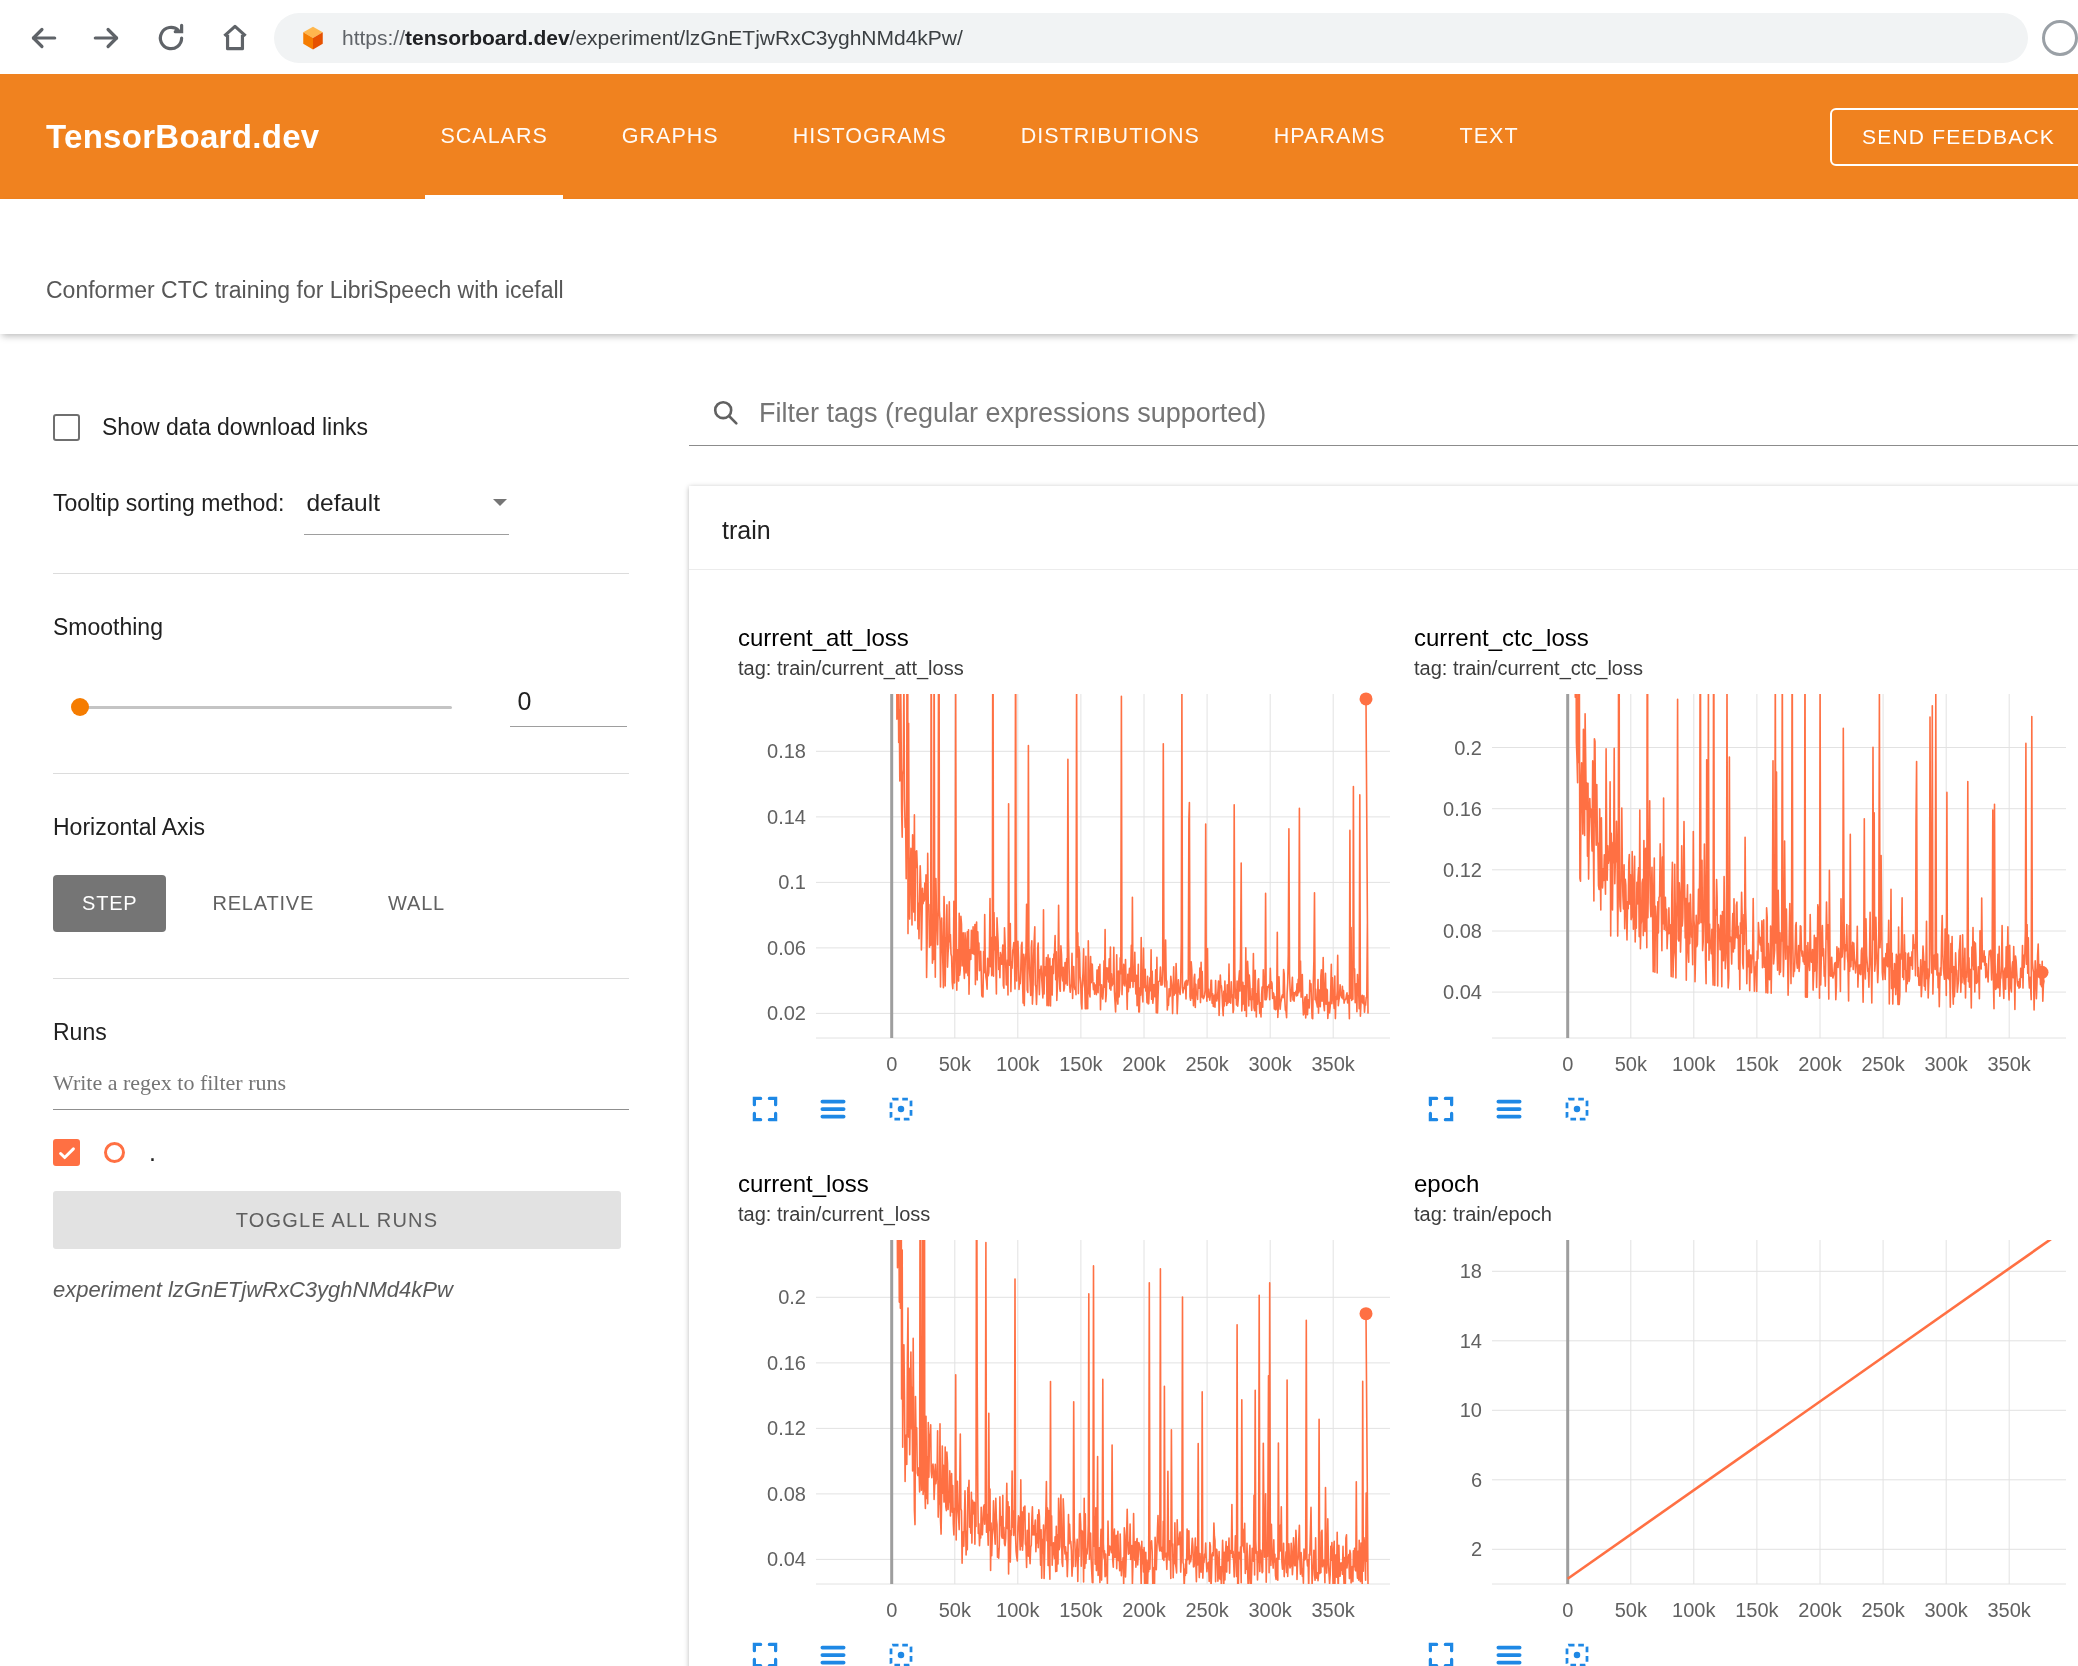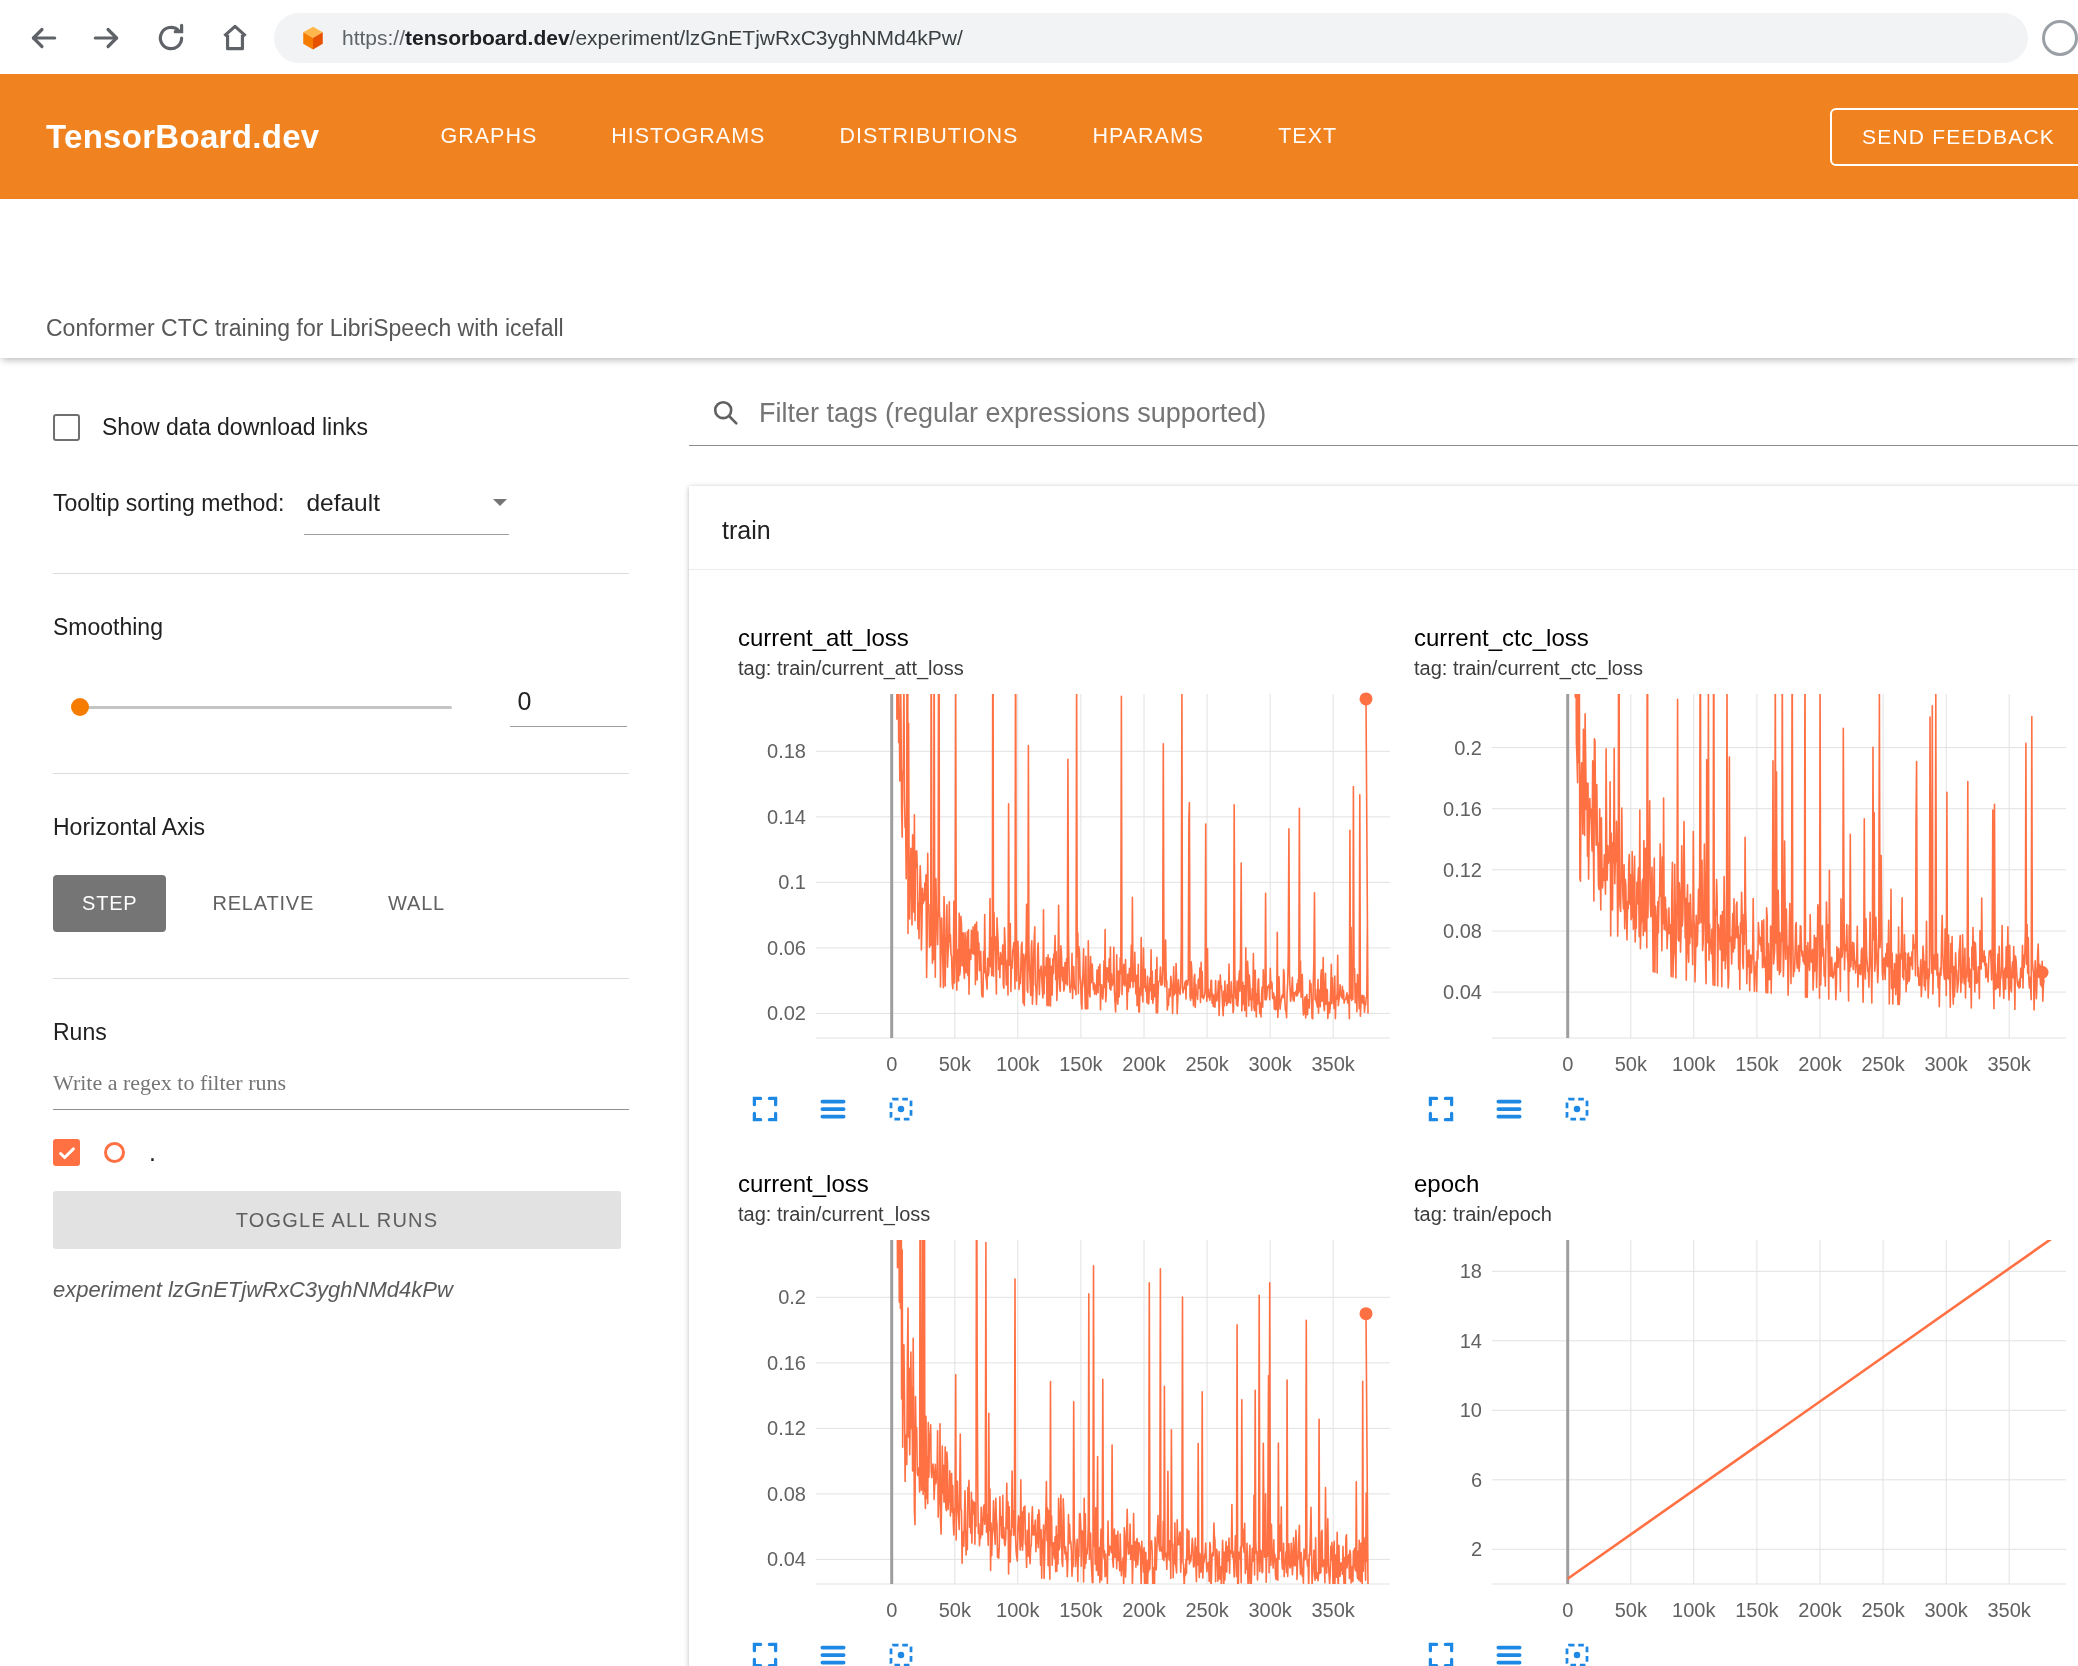--- a/index.html
+++ b/index.html
@@ -31,23 +31,23 @@
          font-size:21.5px; font-weight:500; letter-spacing:1px; color:rgba(255,255,255,0.96);
          cursor:pointer; }
   .tab.active::after { content:""; position:absolute; left:22px; right:22px; bottom:0;
                        height:4px; background:#fff; }
   .feedback { position:absolute; left:1830px; top:50%; transform:translateY(-50%);
               border:2px solid #fff; border-radius:6px; padding:15px 30px; font-size:21px;
               letter-spacing:1.2px; white-space:nowrap; background:transparent; color:#fff;
               font-family:inherit; }
 
   
-  .subtitle-band { position:absolute; top:199px; left:0; right:0; height:159px; background:#fff;
+  .subtitle-band { position:absolute; top:199px; left:0; right:0; height:135px; background:#fff;
                    box-shadow:0 4px 7px -2px rgba(0,0,0,0.28); z-index:3;
-                   display:flex; align-items:flex-end; padding:0 0 16px 46px;
+                   display:flex; align-items:flex-end; padding:0 0 30px 46px;
                    font-size:23px; color:#575757; }
 
   
   .content { position:absolute; top:358px; left:0; right:0; bottom:0; display:flex; background:#fff; }
 
   
   .sidebar { width:655px; flex:none; padding:56px 28px 0 53px; }
   .cb-row { display:flex; align-items:center; gap:22px; margin-bottom:30px;
             font-size:23px; color:#212121; }
   .cb { width:27px; height:27px; border:2.5px solid #6f6f6f; border-radius:3px; flex:none;
@@ -148,20 +148,21 @@
         </svg>
     </span>
     <span class="url"><span class="scheme">https://</span><span class="host">tensorboard.dev</span><span class="path">/experiment/lzGnETjwRxC3yghNMd4kPw/</span></span>
   </div>
   <div class="avatar"></div>
 </div>
 
 <div class="appbar">
   <div class="logo">TensorBoard.dev</div>
   <div class="tabs">
+    <div class="tab active">SCALARS</div>
     <div class="tab">GRAPHS</div>
     <div class="tab">HISTOGRAMS</div>
     <div class="tab">DISTRIBUTIONS</div>
     <div class="tab">HPARAMS</div>
     <div class="tab">TEXT</div>
   </div>
   <button class="feedback">SEND FEEDBACK</button>
 </div>
 
 <div class="subtitle-band">

